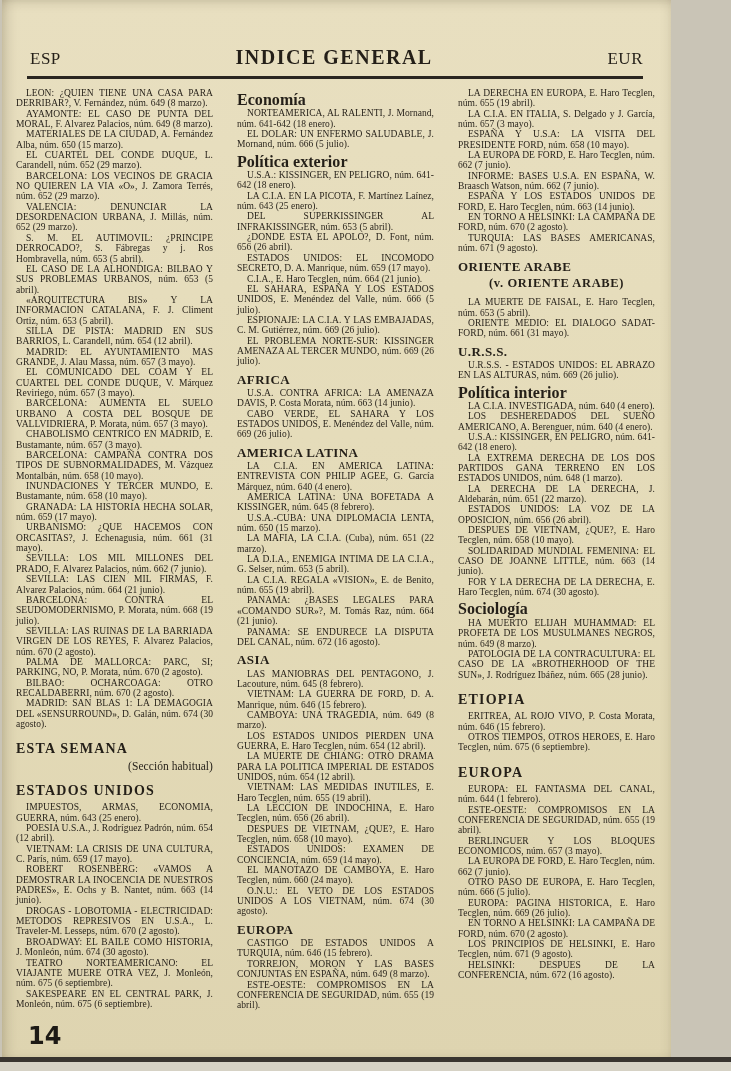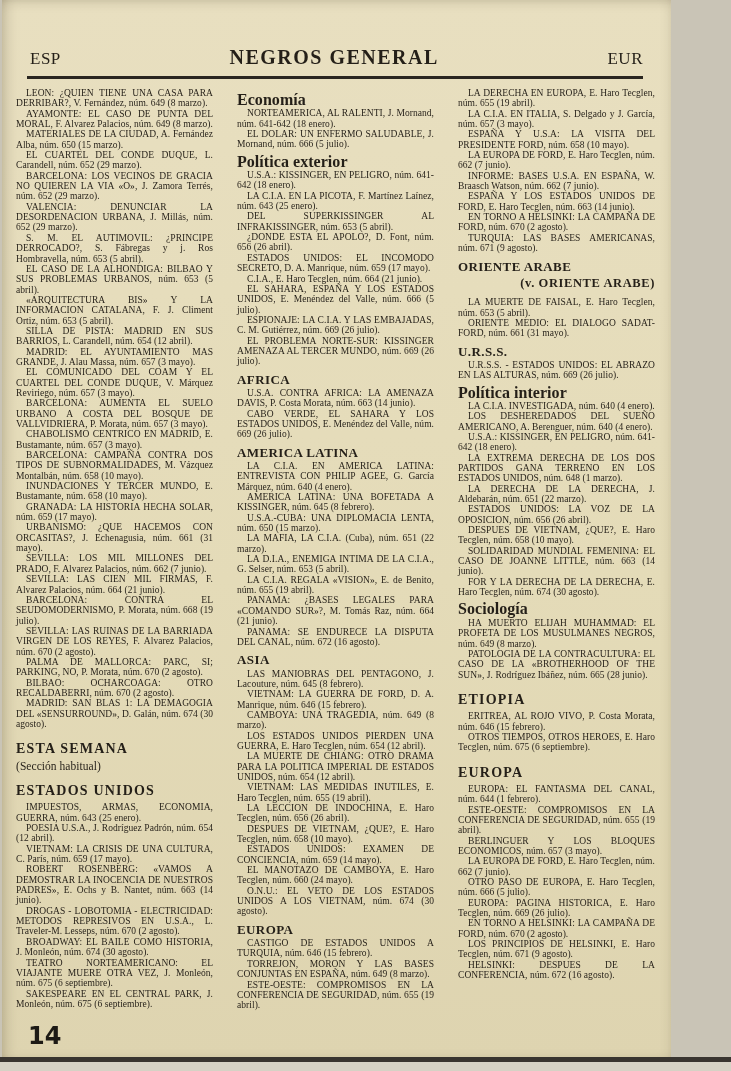--- a/index.html
+++ b/index.html
@@ -33,37 +33,37 @@
     display:flex; gap:24px;
     padding:9px 16px 0 14px;
     height:969px; overflow:hidden;
   }
   .col { flex:1 1 0; min-width:0; font-size:9.5px; line-height:10.35px; letter-spacing:.05px; }
 
   .b-entry { margin:0; text-indent:10px; text-align:justify; text-justify:inter-word; }
   .b-heading { margin:8px 0 3px; font-weight:bold; font-size:13px; letter-spacing:.4px; }
   .b-subheading { margin:7px 0 3px; font-weight:bold; font-size:16px; }
   .b-heading-center { margin:15px 0 6px; font-weight:bold; font-size:14px; letter-spacing:1.2px; }
-  .b-note { margin:1px 0 8px; font-size:11.5px; text-align:left; }
-  .b-note-bold { margin:6px 0 9px; font-weight:bold; font-size:12.5px; text-align:right; letter-spacing:.6px; }
+  .b-note { margin:1px 0 8px; font-size:11.5px; text-align:right; }
+  .b-note-bold { margin:6px 0 9px; font-weight:bold; font-size:12.5px; text-align:center; letter-spacing:.6px; }
 
   .pagenum {
     position:absolute; left:26px; top:1022px;
     font-family:"DejaVu Sans", sans-serif;
     font-weight:bold; font-size:24px; color:#1d1a15;
   }
 </style>
 </head>
 <body>
 
 <div class="page">
   <div class="paper">
     <div class="header">
       <span class="ed">ESP</span>
-      <h1 class="title">NEGROS GENERAL</h1>
+      <h1 class="title">INDICE GENERAL</h1>
       <span class="ed">EUR</span>
     </div>
     <div class="rule"></div>
     <div class="cols">
       <div class="col">
           <p class="b-entry">LEON: ¿QUIEN TIENE UNA CASA PARA DERRIBAR?, V. Fernández, núm. 649 (8 marzo).</p>
           <p class="b-entry">AYAMONTE: EL CASO DE PUNTA DEL MORAL, F. Alvarez Palacios, núm. 649 (8 marzo).</p>
           <p class="b-entry">MATERIALES DE LA CIUDAD, A. Fernández Alba, núm. 650 (15 marzo).</p>
           <p class="b-entry">EL CUARTEL DEL CONDE DUQUE, L. Carandell, núm. 652 (29 marzo).</p>
           <p class="b-entry">BARCELONA: LOS VECINOS DE GRACIA NO QUIEREN LA VIA «O», J. Zamora Terrés, núm. 652 (29 marzo).</p>

